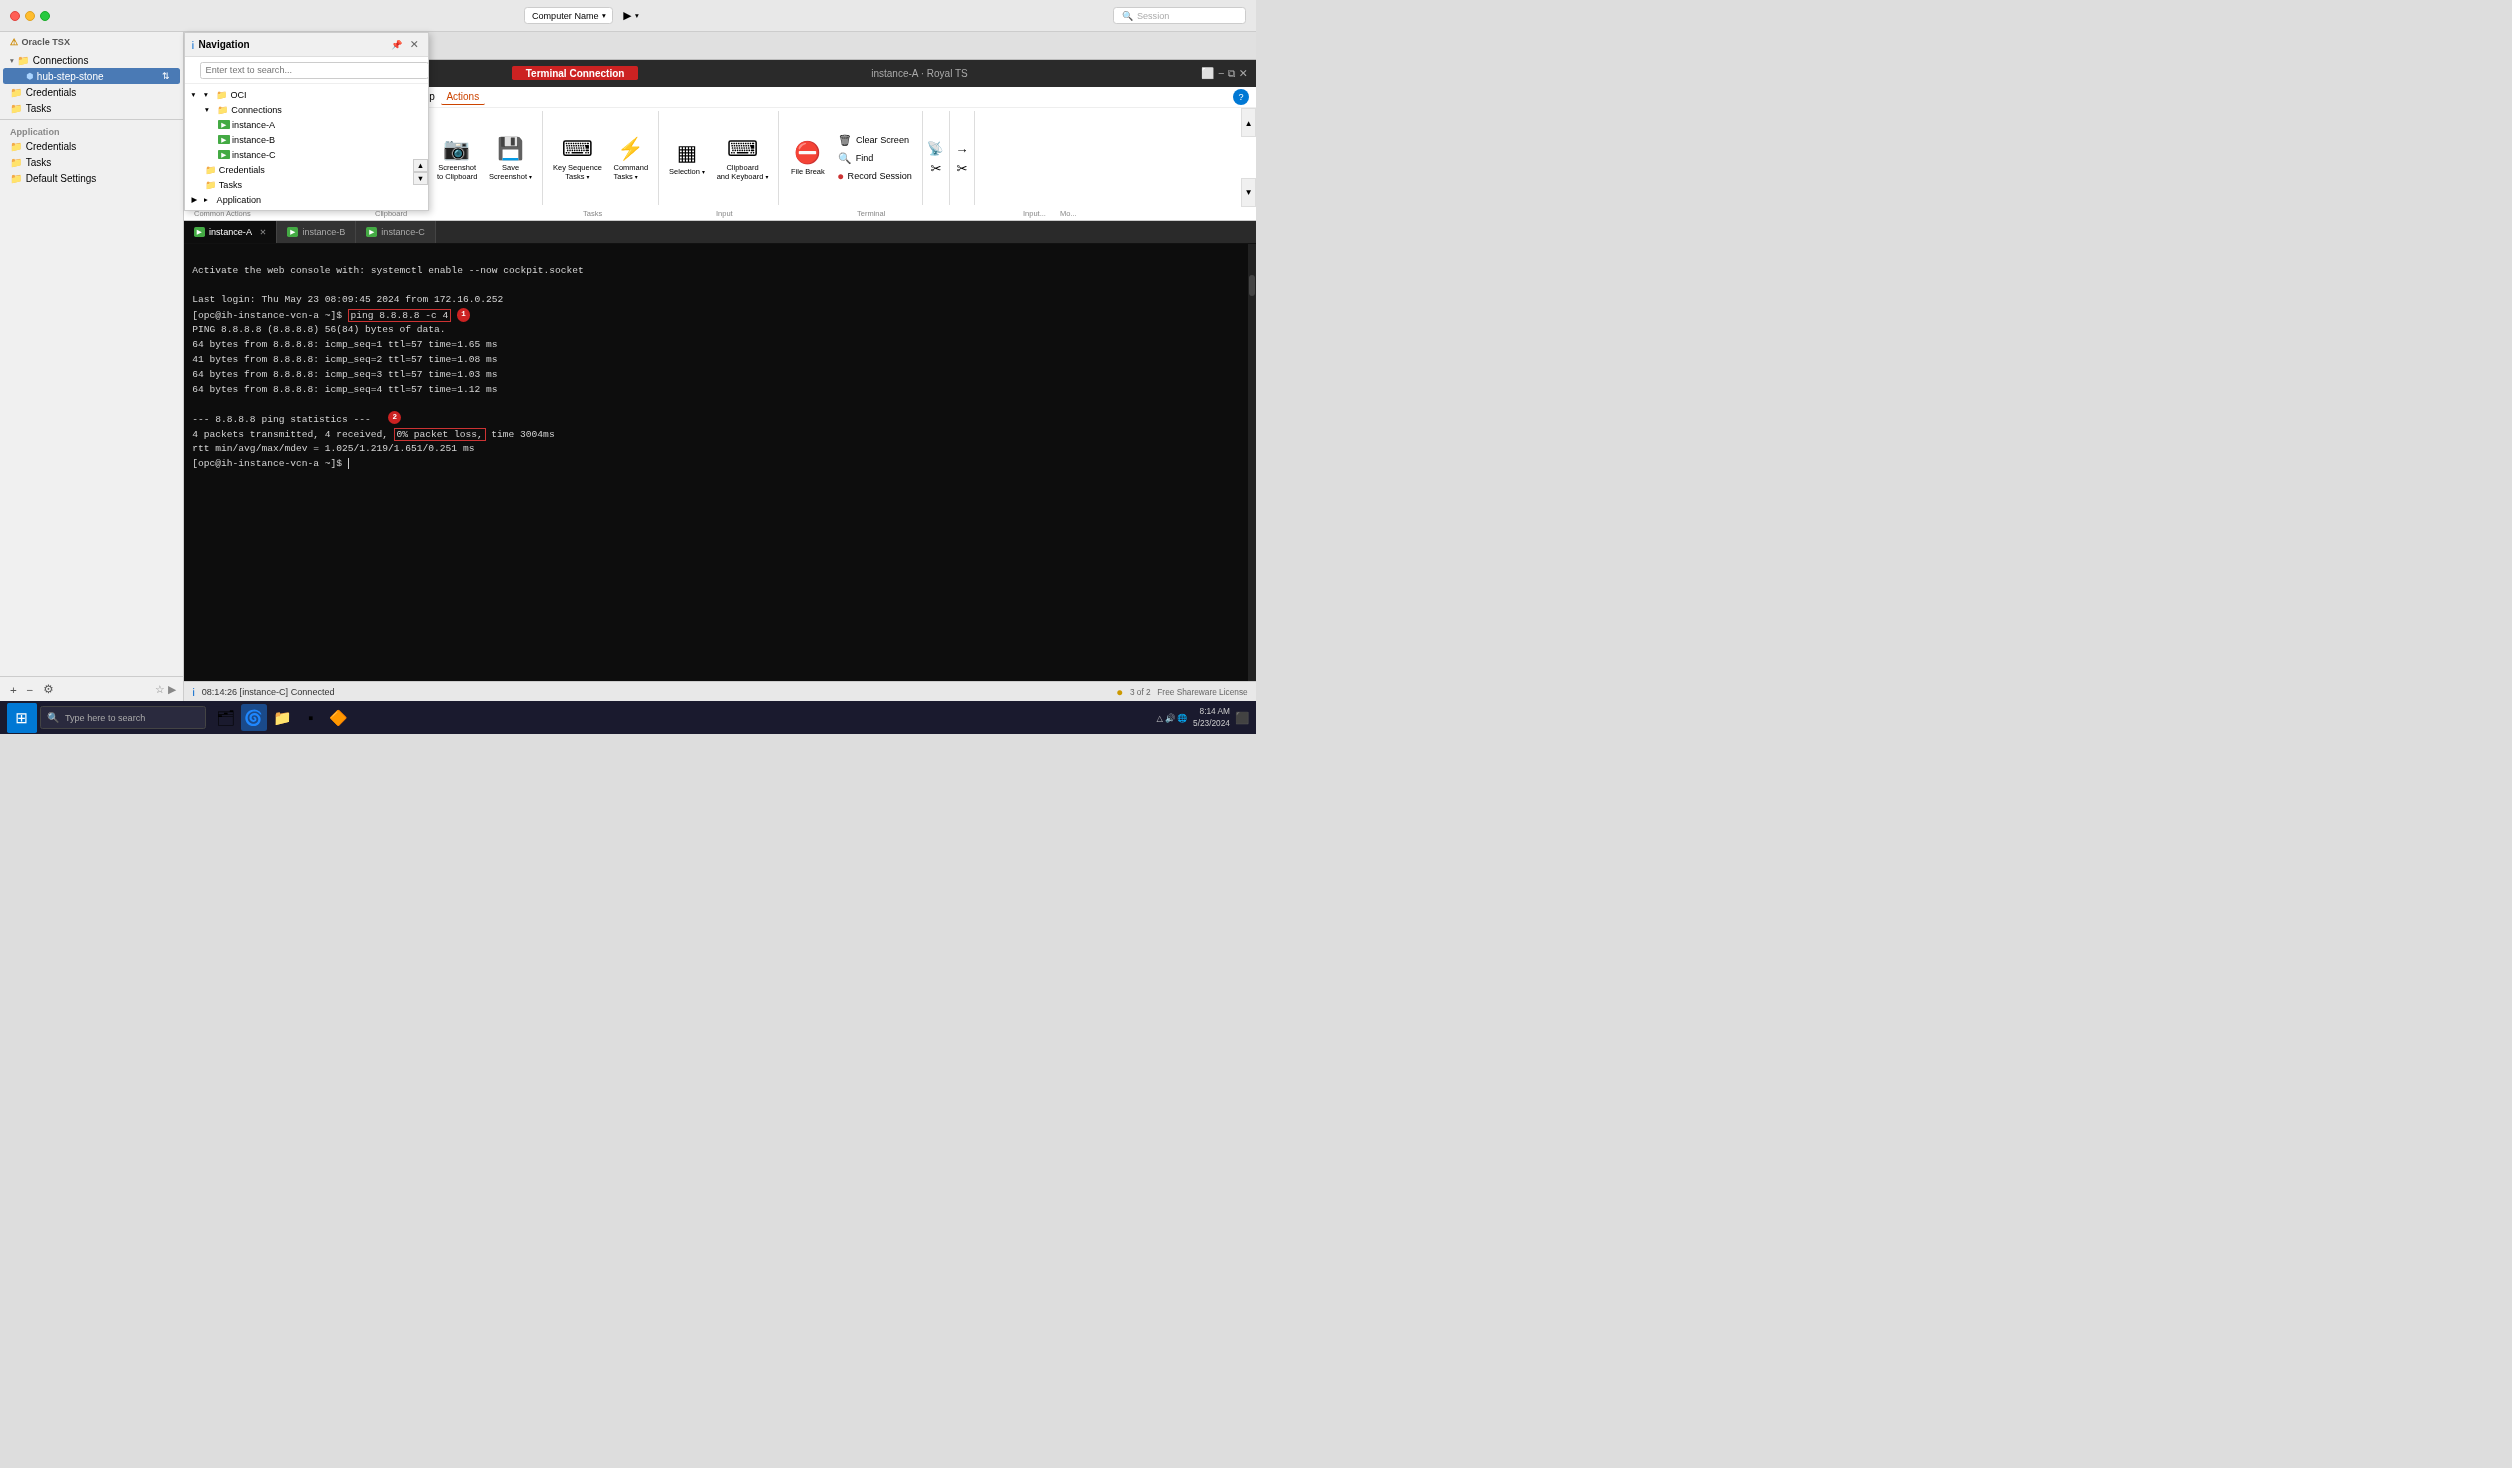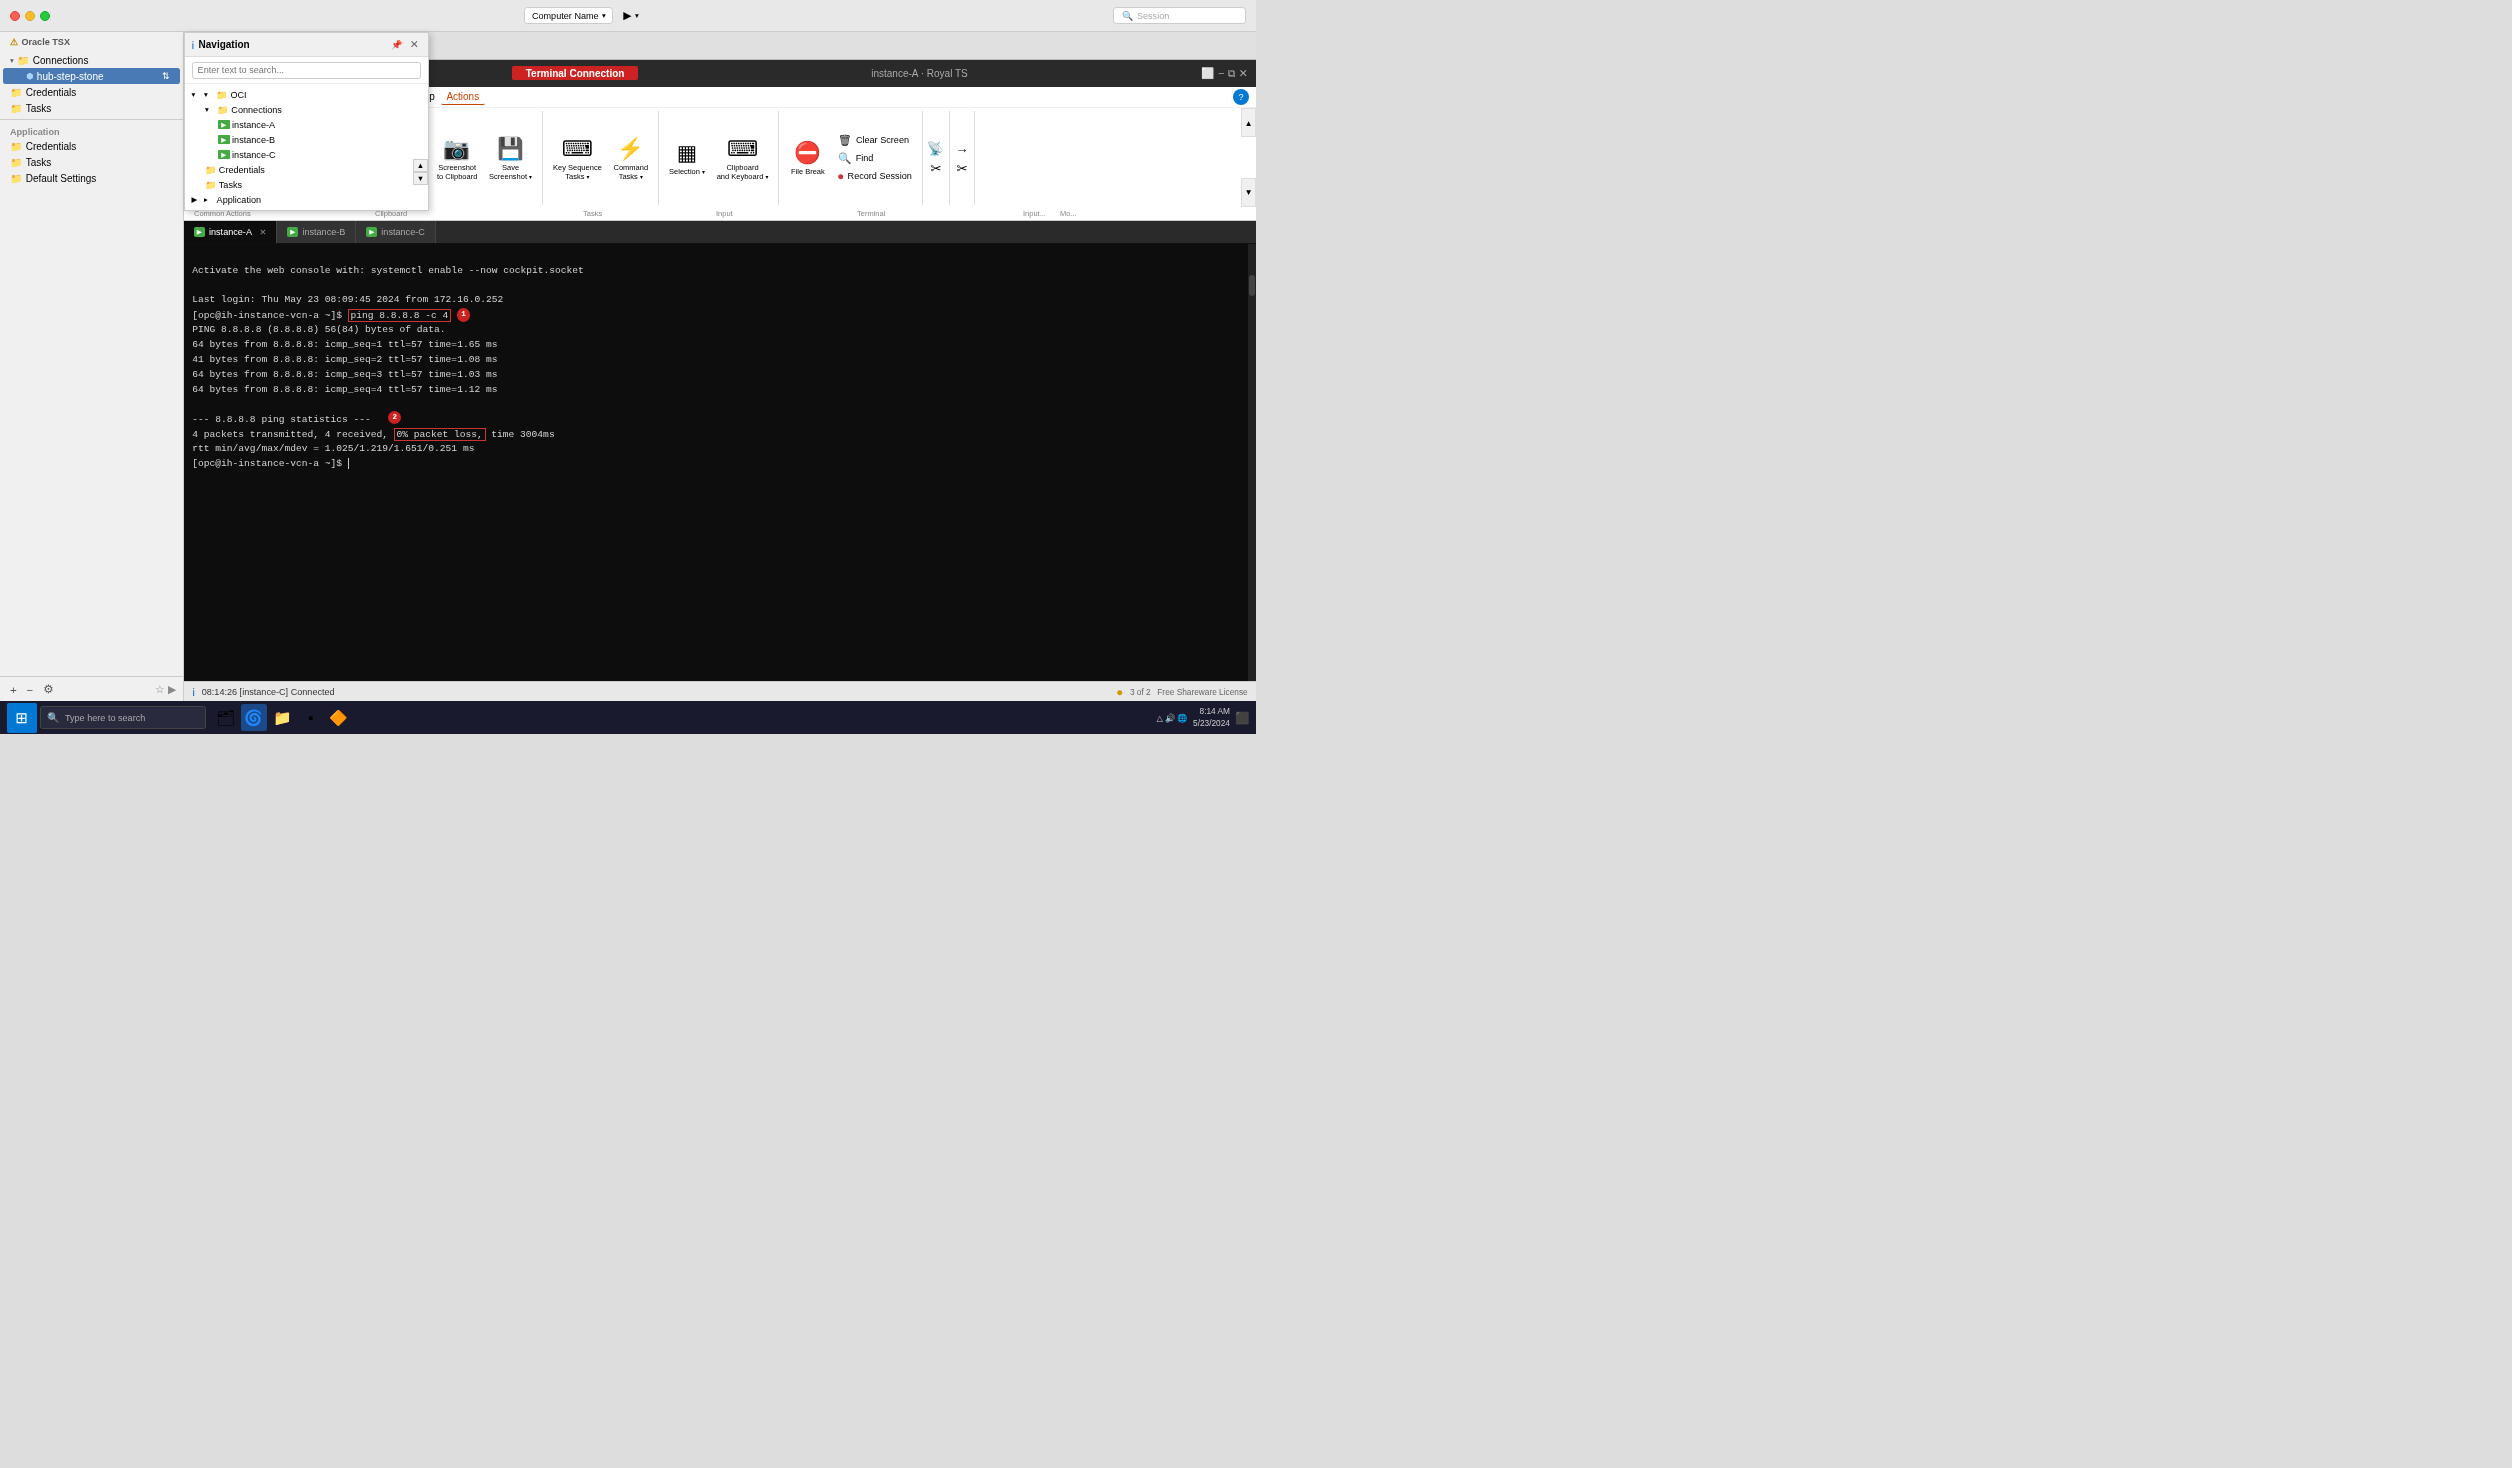--- a/index.html
+++ b/index.html
@@ -94,21 +94,21 @@
         <span style="color:#0066cc;font-size:10.8px;">ℹ</span>
         <span style="font-size:10px;font-weight:600;">Navigation</span>
       </div>
       <div style="display:flex;gap:1.7px;">
         <button style="background:transparent;border:none;cursor:pointer;font-size:9.1px;color:#666;padding:0.8px 2.5px;">📌</button>
         <button style="background:transparent;border:none;cursor:pointer;font-size:10.8px;color:#666;padding:0.8px 2.5px;">✕</button>
       </div>
     </div>
 
     <div style="padding:4.2px 6.6px;border-bottom:0.8px solid #eee;">
-      <input style="width: 100%; padding: 2.5px 5px; border: 0.8px solid rgb(204, 204, 204); border-radius: 2.5px; font-size: 9.1px;" placeholder="Enter text to search...">
+      <input style="width: 100%; padding: 2.5px 5px; border: 0.8px solid rgb(204, 204, 204); border-radius: 2.5px; font-size: 9.1px; margin-left: 8px;" placeholder="Enter text to search...">
     </div>
 
     <div style="padding:3.3px 0;">
 
       <div style="display:flex;align-items:center;gap:2.5px;padding:2.5px 6.6px;font-size:9.1px;cursor:pointer;">
         <span style="width:10px;font-size:7.5px;">▾</span>
         <span style="width:10px;font-size:7.5px;">▾</span>
         <span style="color:#f0a030;">📁</span>
         <span>OCI</span>
       </div>
@@ -253,21 +253,21 @@
           <div style="position:absolute;bottom:1.7px;font-size:7.5px;color:#888;left:191px;">Clipboard</div>
         </div>
 
         <div style="display:flex;align-items:center;padding:0 5px;border-right:0.8px solid #ddd;gap:1.7px;">
           <div style="display:flex;flex-direction:column;align-items:center;gap:0.8px;padding:3.3px 5px;border:none;background:transparent;cursor:pointer;border-radius:2.5px;min-width:43px;">
             <span style="font-size:21.6px;">⌨</span>
             <span style="font-size:7.5px;text-align:center;line-height:1.2;">Key Sequence<br>Tasks <span style="font-size:5.8px;">▾</span></span>
           </div>
           <div style="display:flex;flex-direction:column;align-items:center;gap:0.8px;padding:3.3px 5px;border:none;background:transparent;cursor:pointer;border-radius:2.5px;min-width:43px;">
             <span style="font-size:21.6px;">⚡</span>
-            <span style="font-size:7.5px;text-align:center;line-height:1.2;">Command<br>Tasks <span style="font-size:5.8px;">▾</span></span>
+            <span style="font-size:7.5px;line-height:1.2;">Command<br>Tasks <span style="font-size:5.8px;">▾</span></span>
           </div>
           <div style="position:absolute;bottom:1.7px;font-size:7.5px;color:#888;left:399px;">Tasks</div>
         </div>
 
         <div style="display:flex;align-items:center;padding:0 5px;border-right:0.8px solid #ddd;gap:1.7px;">
           <div style="display:flex;flex-direction:column;align-items:center;gap:0.8px;padding:3.3px 5px;border:none;background:transparent;cursor:pointer;border-radius:2.5px;min-width:43px;">
             <span style="font-size:21.6px;">▦</span>
             <span style="font-size:7.5px;text-align:center;line-height:1.2;">Selection <span style="font-size:5.8px;">▾</span></span>
           </div>
           <div style="display:flex;flex-direction:column;align-items:center;gap:0.8px;padding:3.3px 5px;border:none;background:transparent;cursor:pointer;border-radius:2.5px;min-width:43px;">

